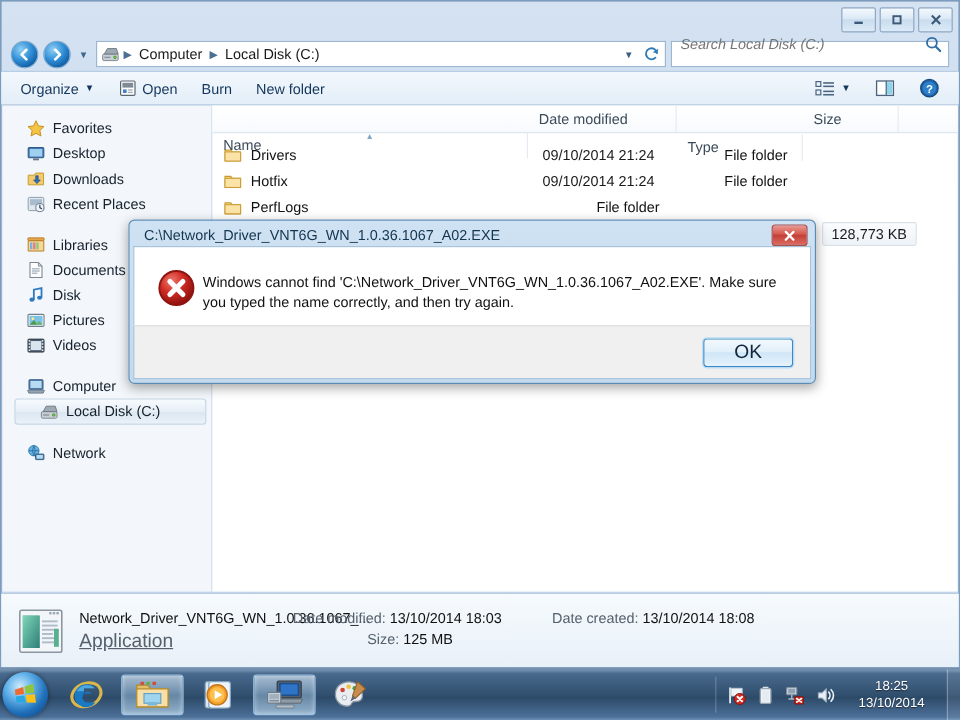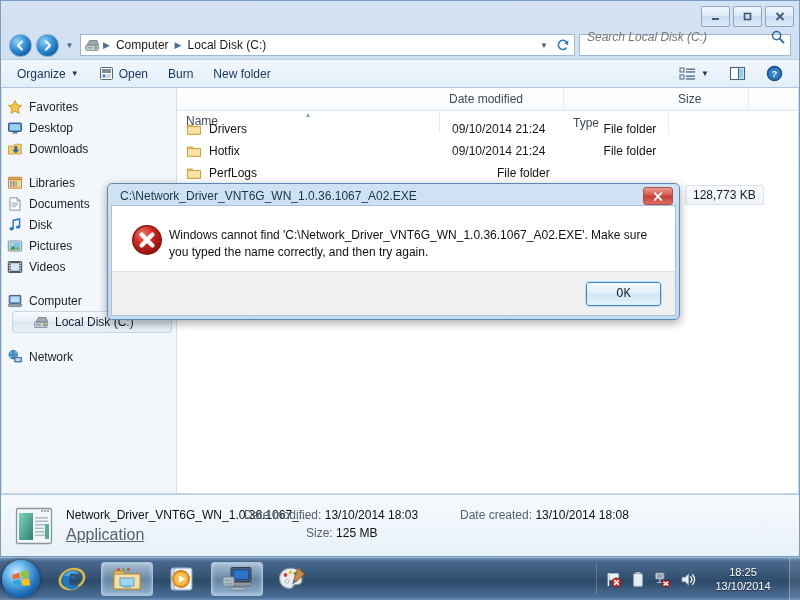--- a/index.html
+++ b/index.html
@@ -42,21 +42,21 @@
   .histdrop{ width:13px; text-align:center; color:#3e6690; font-size:8px; }
   .crumbbar{
     flex:1; height:22px; background:#fff; border:1px solid #9cb7d1;
     display:flex; align-items:center; padding:0 2px 0 3px; gap:2px; position:relative;
   }
   .crumb{ padding:1px 3px; color:#1a1a1a; font-size:12px; white-space:nowrap; }
   .sep{ color:#4c6f94; font-size:9px; padding:0 1px; }
   .crumb-dd{ position:absolute; right:26px; top:0; bottom:0; display:flex; align-items:center; color:#3a5d80; font-size:8px;}
   .refresh{ position:absolute; right:4px; top:0; bottom:0; display:flex; align-items:center; color:#2e6ca8; font-size:12px; }
   .searchbox{
-    width:212px; height:22px; background:#fff; border:1px solid #9cb7d1;
+    width:232px; height:22px; background:#fff; border:1px solid #9cb7d1;
     display:flex; align-items:center; padding:0 4px 16px 7px;
   }
   .searchbox input{
     flex:1; border:0; outline:0; font-family:"Liberation Sans",sans-serif;
     font-size:12px; font-style:italic; color:#6a6a6a; background:transparent;
   }
 
   
   .toolbar{
     height:29px; flex:0 0 29px; display:flex; align-items:center; padding:0 6px; gap:0;
@@ -69,21 +69,21 @@
   .tbicon{ display:flex; align-items:center; justify-content:center; }
 
   
   .bodysplit{ flex:1; display:flex; padding:0 1px 1px 1px; min-height:0; }
 
   
   .navpane{
     width:175px; flex:0 0 175px; background:#f3f7fb;
     border-right:1px solid #d2dfe9; padding-top:8px; overflow:hidden;
   }
-  .navitem{ display:flex; align-items:center; gap:6px; height:21px; padding-left:5px; font-size:12px; color:#16212b; }
+  .navitem{ display:flex; align-items:center; gap:6px; height:21px; padding-left:20px; font-size:12px; color:#16212b; }
   .navitem.child{ }
   .navitem.selected{
     margin:0 4px 0 10px; padding-left:20px;
     background:linear-gradient(180deg,#f7fbfe 0%,#e6eef6 50%,#dae6f1 51%,#eaf2f9 100%);
     border:1px solid #c5d6e6; border-radius:3px; height:22px;
   }
   .navgap{ height:13px; }
   .ico{ width:16px; height:16px; flex:0 0 16px; display:block; }
 
   
@@ -149,21 +149,21 @@
   .dlg-msg{ font-size:12px; line-height:17px; color:#111; padding-top:3px; }
   .dlg-foot{
     height:45px; flex:0 0 45px; background:#f0f0f0;
     border:1px solid #a9c3da; border-top:1px solid #dfdfdf;
     display:flex; align-items:center; justify-content:flex-end; padding-right:14px;
   }
   .okbtn{
     width:75px; height:24px; border-radius:3px;
     border:1px solid #3c87c4; outline:1px solid #b9ddf5;
     background:linear-gradient(180deg,#f2f9fe 0%,#e2eff9 45%,#cfe6f7 50%,#e6f3fc 100%);
-    font-family:Liberation Mono, monospace; font-size:12px; color:#10263a;
+    font-family:Liberation Sans, sans-serif; font-size:16px; color:#10263a;
     display:flex; align-items:center; justify-content:center;
   }
 
   
   #taskbar{
     position:absolute; left:0; bottom:0; width:800px; height:43px;
     background:linear-gradient(180deg,#7694b4 0%,#49698d 8%,#31506f 50%,#2c4a68 55%,#4d7099 94%,#6c90b4 100%);
     border-top:1px solid #9bb6d2; display:flex; align-items:center;
   }
   .startorb{
@@ -331,20 +331,30 @@
           <rect x="5.5" y="12" width="5" height="1.6" fill="#6b7a88"></rect>
         </svg>
         <span>Desktop</span>
       </div>
       <div class="navitem child">
         <svg class="ico" viewBox="0 0 16 16">
           <path d="M1.5 5 L6.5 5 L7.8 3.2 L14.3 3.2 L14.3 13 L1.5 13 Z" fill="#f3ca6c" stroke="#c59a2e" stroke-width=".8"></path>
           <path d="M9.8 5.5 L9.8 9 L11.6 9 L8.8 12 L6 9 L7.8 9 L7.8 5.5 Z" fill="#2f72b8" stroke="#1d4f88" stroke-width=".6"></path>
         </svg>
         <span>Downloads</span>
+      </div>
+      <div class="navitem child">
+        <svg class="ico" viewBox="0 0 16 16">
+          <rect x="1.5" y="2.5" width="13" height="11" rx="1" fill="#dfe7ef" stroke="#8d9aa6" stroke-width=".8"></rect>
+          <rect x="3" y="4" width="10" height="5" fill="#a8bccd"></rect>
+          <circle cx="11.2" cy="11" r="3.4" fill="#f0f4f8" stroke="#5f7punk" stroke-width=".7"></circle>
+          <circle cx="11.2" cy="11" r="3.4" fill="#eef3f8" stroke="#66788a" stroke-width=".8"></circle>
+          <path d="M11.2 9 L11.2 11 L12.7 11.9" stroke="#33485c" stroke-width="1" fill="none" stroke-linecap="round"></path>
+        </svg>
+        <span>Recent Places</span>
       </div>
 
       <div class="navgap"></div>
 
       <div class="navitem">
         <svg class="ico" viewBox="0 0 16 16">
           <rect x="1.2" y="2.2" width="13.6" height="2.2" rx=".6" fill="#e8a74f" stroke="#b57a22" stroke-width=".7"></rect>
           <path d="M1.5 4.6 L14.5 4.6 L14.5 13.2 L1.5 13.2 Z" fill="#f6d79a" stroke="#b57a22" stroke-width=".8"></path>
           <rect x="3" y="6" width="2" height="5.8" fill="#79b4e0"></rect>
           <rect x="5.6" y="6" width="2" height="5.8" fill="#e07e7e"></rect>

